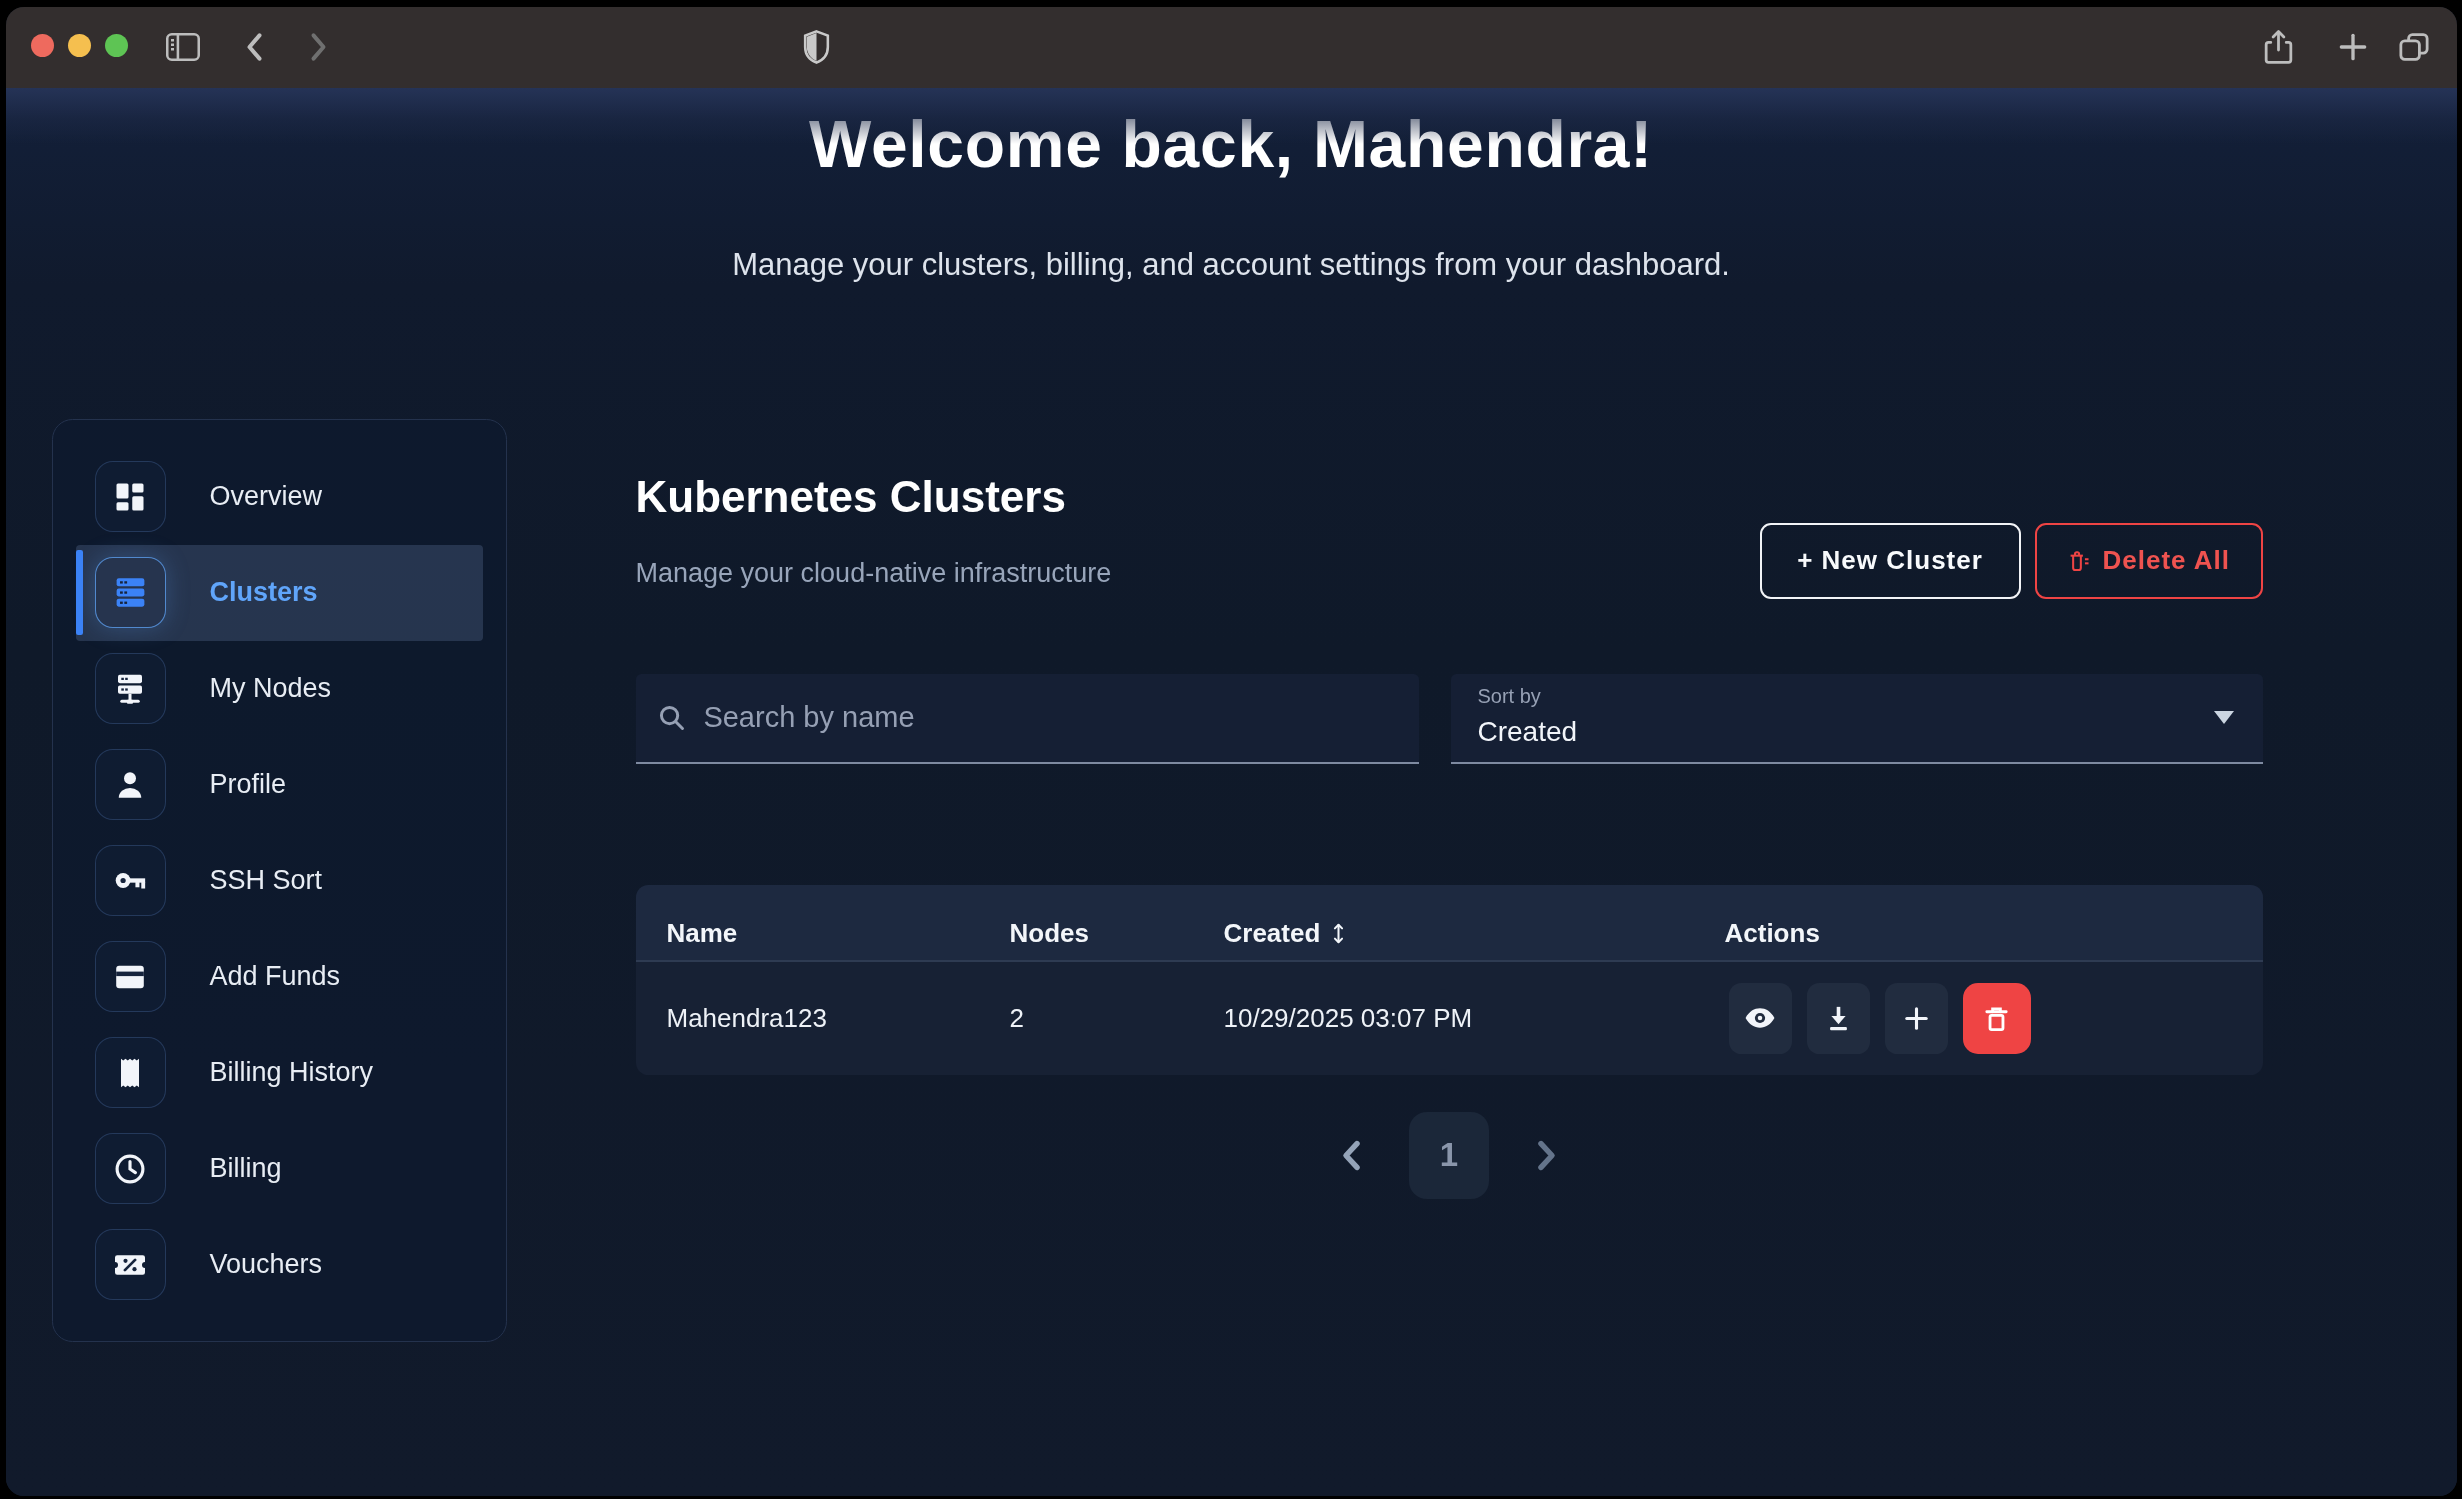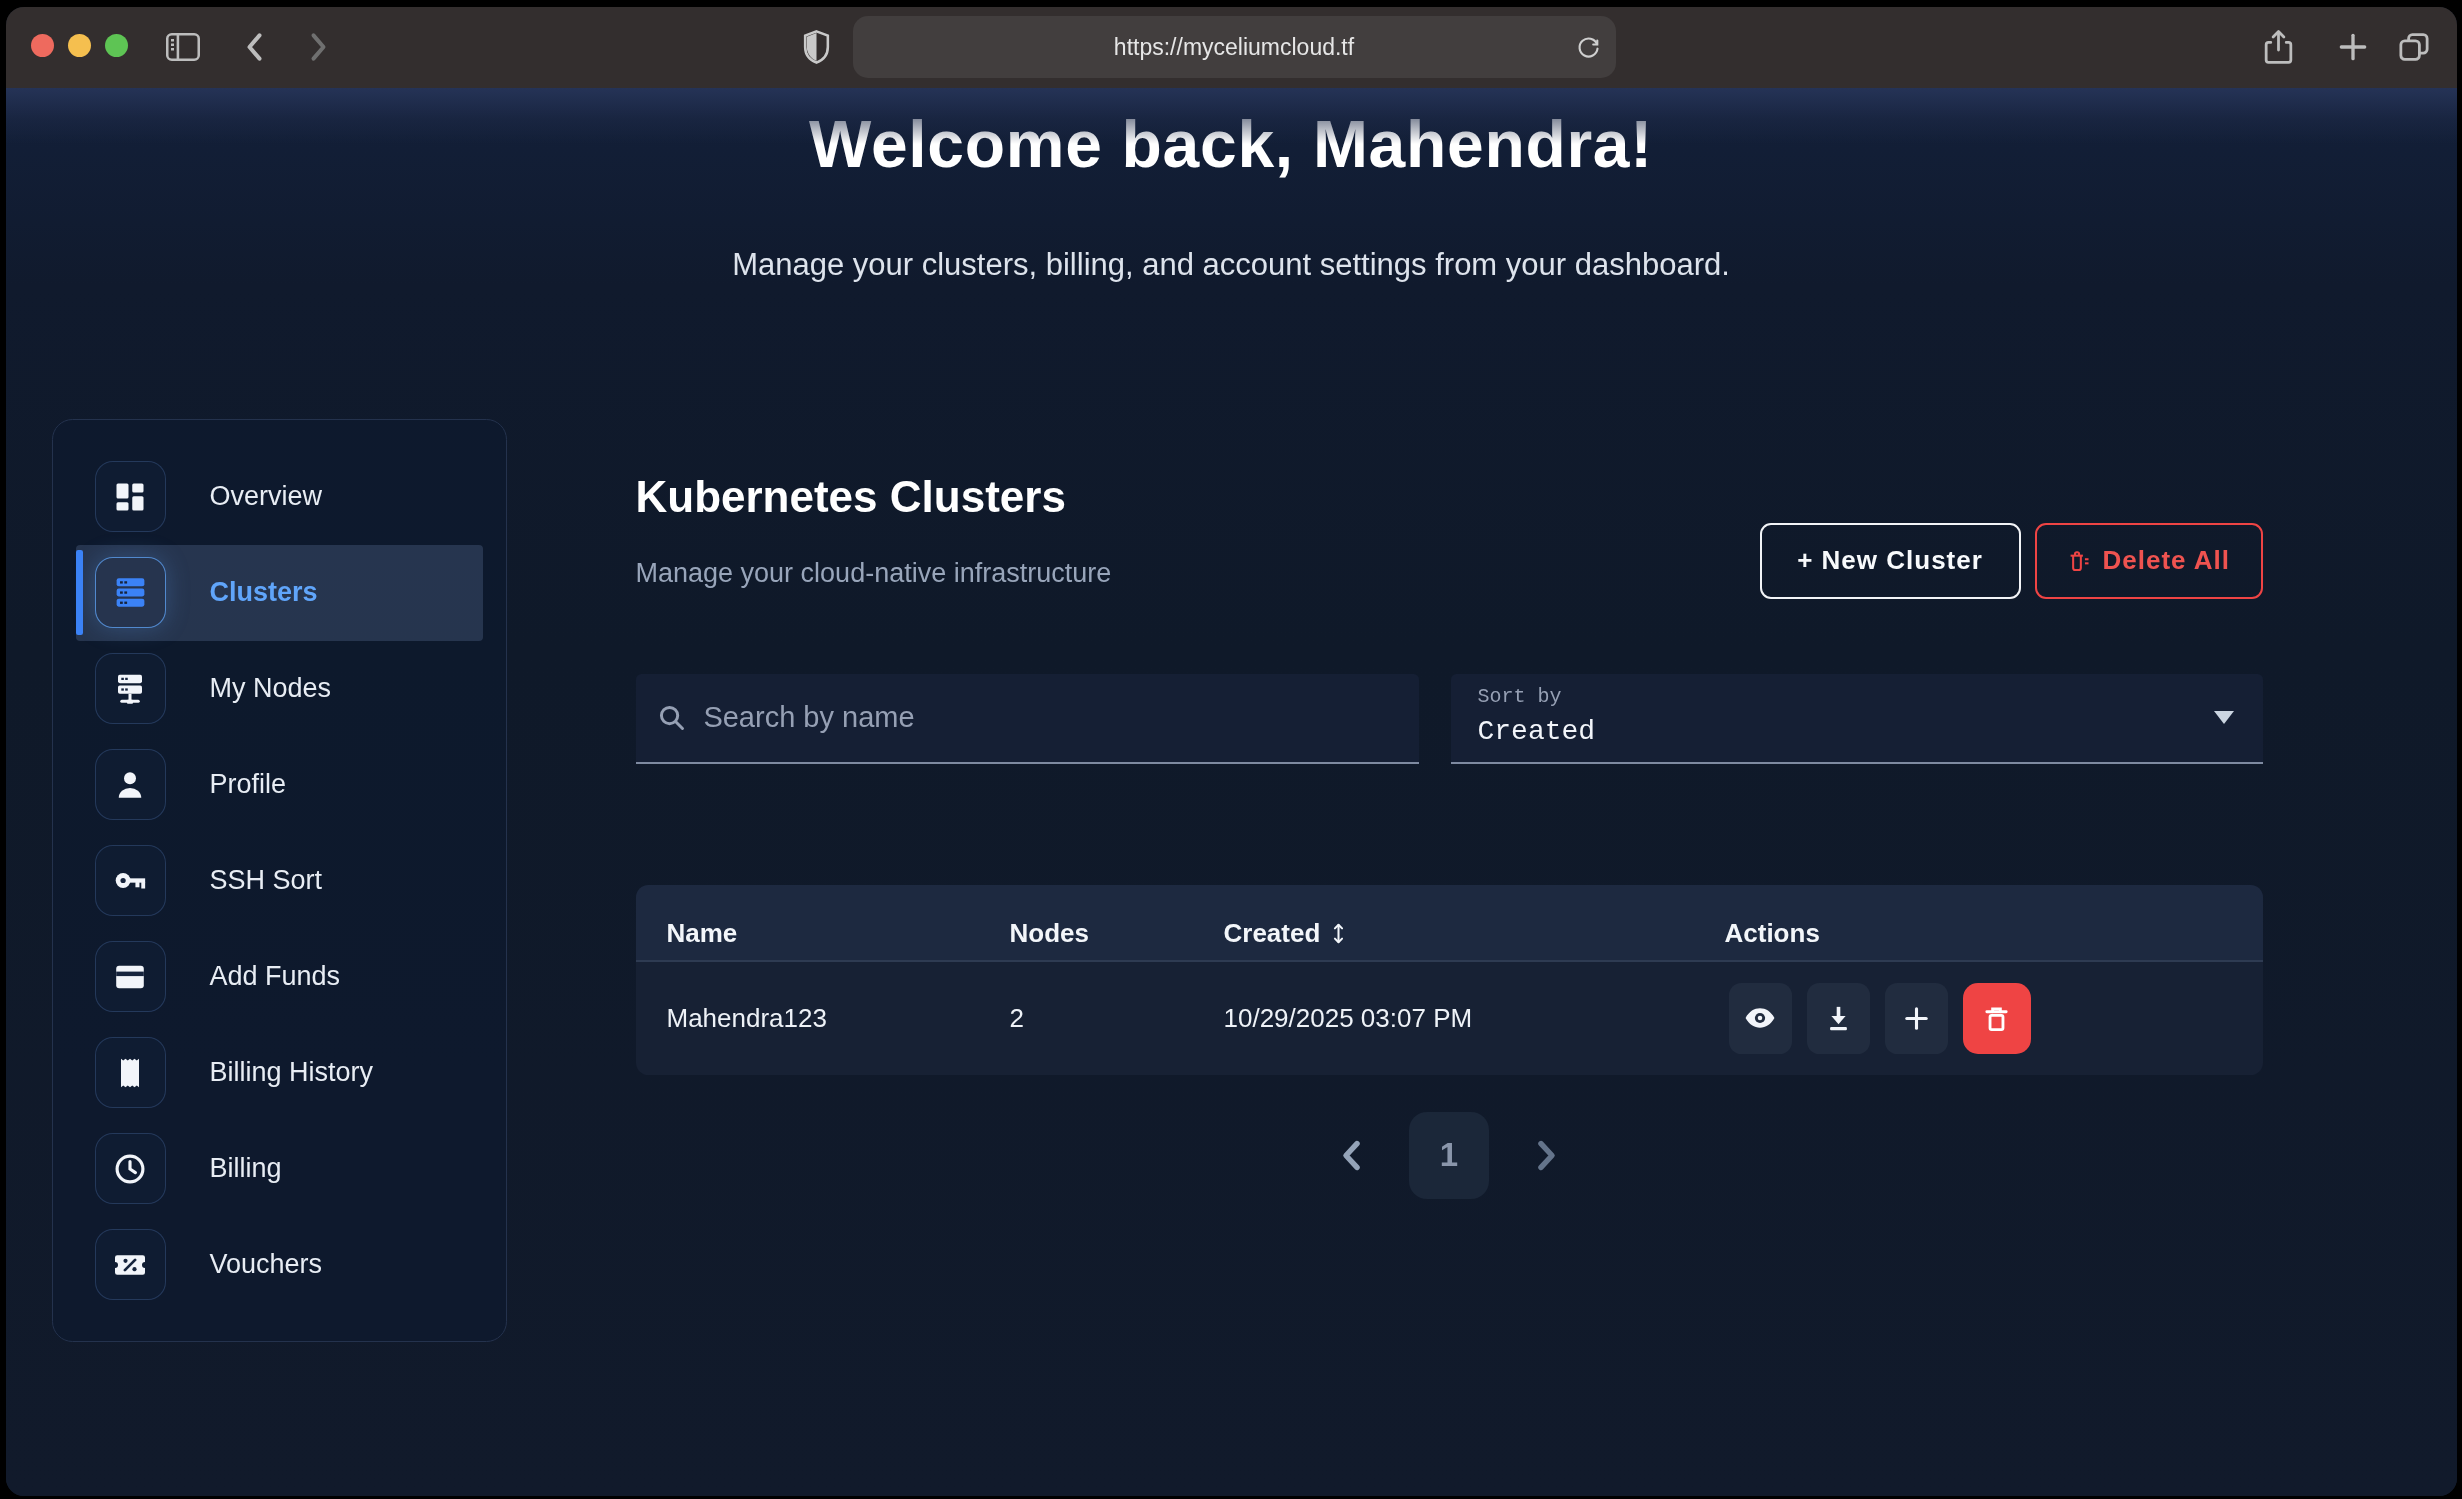--- a/index.html
+++ b/index.html
@@ -58,21 +58,21 @@
 
   .search-box { position:absolute; left:630px; top:586px; width:783px; height:90px;
                 background:#151f34; border-bottom:2.1px solid #7e8aa0; border-radius:5.5px 5.5px 0 0;
                 display:flex; align-items:center; }
   .search-box input { background:transparent; border:0; outline:none; color:#e6ebf2;
                       font-size:29px; width:615px; margin-left:16.4px; font-family:inherit; }
   .search-box input::placeholder { color:#96a0b4; }
   .search-ic { margin-left:20.5px; color:#96a0b4; flex:0 0 auto; }
 
   .sort-box { position:absolute; left:1445px; top:586px; width:812px; height:90px;
-              background:#151f34; border-bottom:2.1px solid #7e8aa0; border-radius:5.5px 5.5px 0 0;font-family:Liberation Mono, monospace; }
+              background:#151f34; border-bottom:2.1px solid #7e8aa0; border-radius:5.5px 5.5px 0 0; }
   .sort-label { position:absolute; left:27px; top:11px; font-size:20px; color:#96a0b4; }
   .sort-value { position:absolute; left:27px; top:42px; font-size:28px; color:#f2f5fa; }
   .sort-caret { position:absolute; right:29px; top:37px; width:0; height:0;
                 border-left:10.3px solid transparent; border-right:10.3px solid transparent;
                 border-top:13.7px solid #cbd5e1; }
 
   
   .table { position:absolute; left:630px; top:797px; width:1627px; border-radius:12.3px; overflow:hidden; }
   .t-header, .t-row { display:grid; grid-template-columns:343px 214px 501px 538px;
                       padding-left:31px; align-items:center; }
@@ -129,29 +129,20 @@
       </svg>
     </span>
 
     <span class="chrome-ic" style="left:796px;color:#c9c9c9">
       <svg width="29" height="34" viewBox="0 0 20 24">
         <path d="M10 1 L18 4 V12 C18 18 14 21.5 10 23 C6 21.5 2 18 2 12 V4 Z" fill="none" stroke="currentColor" stroke-width="1.8"></path>
         <path d="M10 2.2 L3.2 4.8 V12 C3.2 17.2 6.6 20.4 10 21.8 Z" fill="currentColor"></path>
       </svg>
     </span>
 
-    <div class="urlbar">
-      <span class="url">https://myceliumcloud.tf</span>
-      <span class="reload">
-        <svg width="27" height="27" viewBox="0 0 24 24" fill="none" stroke="currentColor" stroke-width="1.9" stroke-linecap="round">
-          <path d="M19.5 9.5 A8 8 0 1 0 20 13.5"></path>
-          <polyline points="16.2,9.8 19.8,9.8 19.8,6.2" fill="none"></polyline>
-        </svg>
-      </span>
-    </div>
 
     <span class="chrome-ic" style="left:2257px">
       <svg width="31" height="37" viewBox="0 0 20 24" fill="none" stroke="currentColor" stroke-width="1.8" stroke-linecap="round" stroke-linejoin="round">
         <path d="M5 9 H3.5 A1.5 1.5 0 0 0 2 10.5 V20.5 A1.5 1.5 0 0 0 3.5 22 H16.5 A1.5 1.5 0 0 0 18 20.5 V10.5 A1.5 1.5 0 0 0 16.5 9 H15"></path>
         <line x1="10" y1="14" x2="10" y2="2.5"></line>
         <polyline points="6.5,5.5 10,2 13.5,5.5"></polyline>
       </svg>
     </span>
     <span class="chrome-ic" style="left:2332px">
       <svg width="30" height="30" viewBox="0 0 18 18" fill="none" stroke="currentColor" stroke-width="2" stroke-linecap="round">

